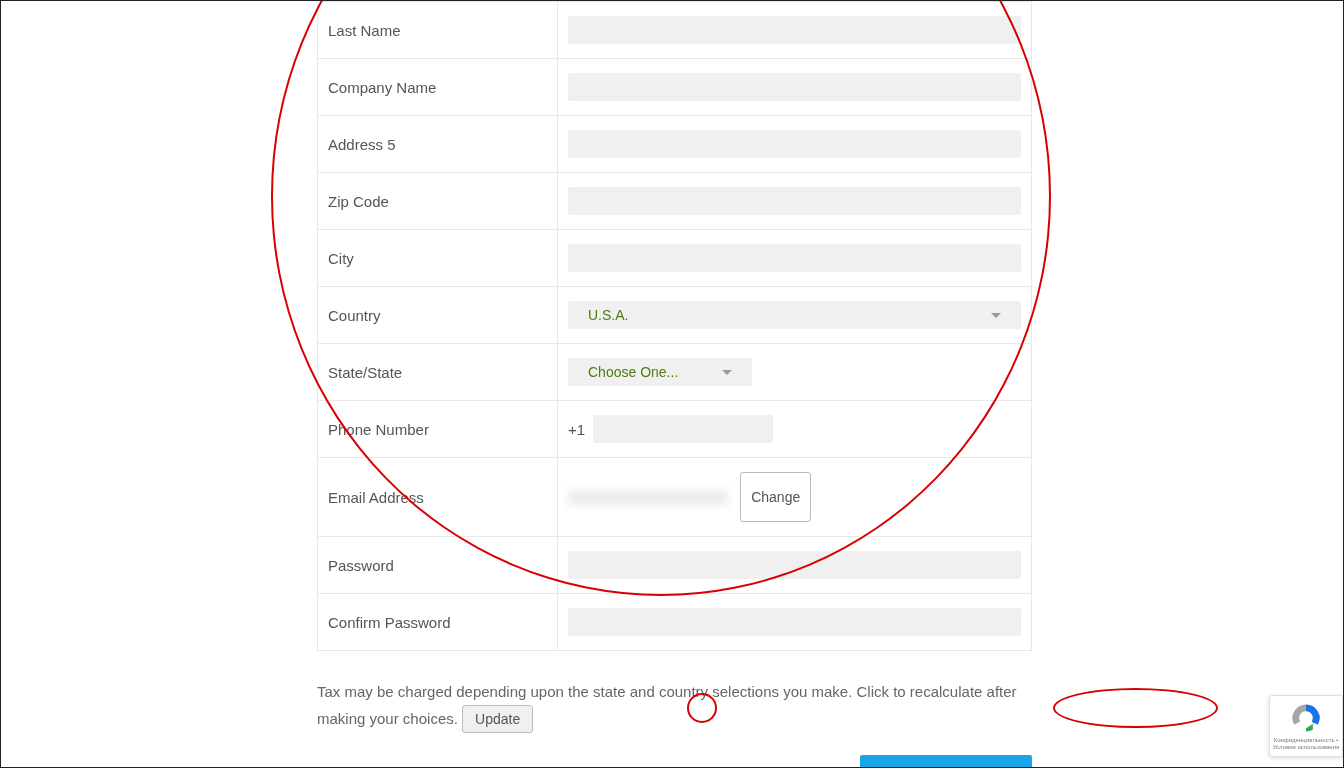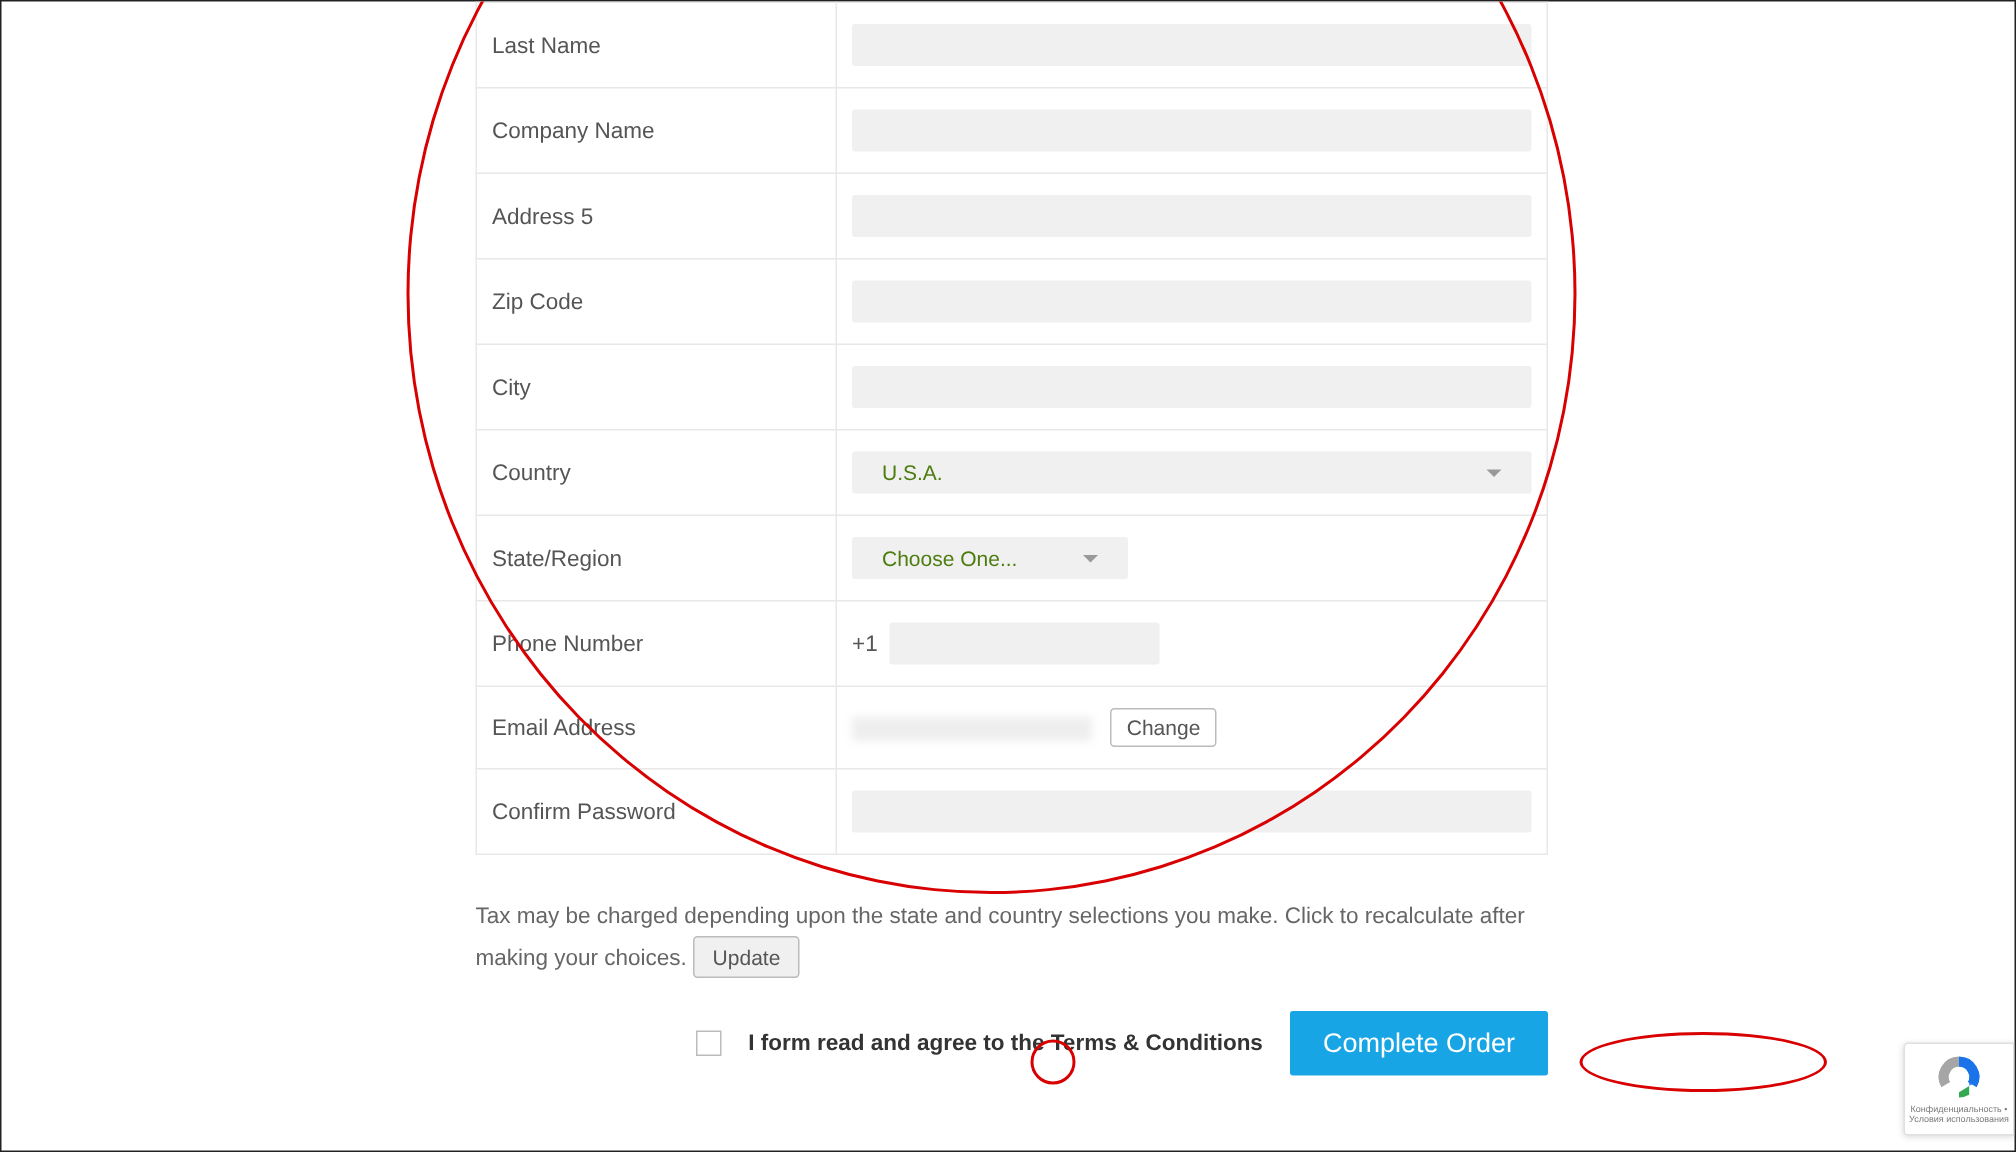--- a/index.html
+++ b/index.html
@@ -6,21 +6,21 @@
   html, body { width: 1344px; height: 768px; font-family: -apple-system, "Segoe UI", "Helvetica Neue", Arial, sans-serif; color:#555; background:#fff; }
   .page { position:relative; width:1344px; height:768px; border:1px solid #222; overflow:hidden; }
   .content { position:relative; width:715px; margin-left:316px; margin-top:0; }
   table.form { width:100%; border-collapse:collapse; border:1px solid #e8e8e8; table-layout:fixed;}
   table.form td { border:1px solid #e8e8e8; padding:14px 10px; font-size:15px; color:#555; vertical-align:middle;}
   table.form td.label { width:240px; padding-left:10px; font-weight:400; color:#555;}
   .text-input { width:100%; height:28px; background:#f0f0f0; border:none; border-radius:2px; font-size:14px; padding:4px 8px; }
   .select { display:inline-flex; align-items:center; justify-content:space-between; background:#f0f0f0; border:none; border-radius:2px; height:28px; padding:4px 20px; font-size:14px; color:#4d7c0f; cursor:pointer; width:100%; }
   .select.small { width:184px; }
   .chevron { width:0; height:0; border-left:5px solid transparent; border-right:5px solid transparent; border-top:5px solid #999; margin-left:8px;}
-  .change-btn { font-size:14px; color:#555; background:#fff; border:1px solid #bbb; border-radius:3px; padding:4px 10px; cursor:pointer;text-align:right; }
+  .change-btn { font-size:14px; color:#555; background:#fff; border:1px solid #bbb; border-radius:3px; padding:16px 10px; cursor:pointer;text-align:right; }
   .update-btn { font-size:14px; color:#555; background:#f0f0f0; border:1px solid #bbb; border-radius:3px; padding:5px 12px; cursor:pointer; }
   .tax-note { font-size:15px; color:#666; line-height:1.7; margin-top:28px; }
   .agree-row { display:flex; align-items:center; justify-content:flex-end; margin-top:22px; gap:18px; }
   .checkbox { width:17px; height:17px; border:1px solid #bbb; background:#fff; cursor:pointer; display:inline-block; }
   .agree-text { font-size:15px; color:#333; font-weight:600; }
   .agree-text .tc { font-weight:700; color:#333; }
   .complete-btn { background:#17a5e5; color:#fff; font-size:18px; border:none; padding:11px 22px; cursor:pointer; border-radius:2px; }
   .footer-note { position:absolute; left:0; right:0; bottom:11px; text-align:center; font-size:15px; color:#666; }
   .footer-note .ip { display:inline-block; width:80px; height:14px; background:#eee; filter:blur(2px); vertical-align:middle;}
   .email-val { display:inline-block; width:160px; height:16px; background:#eee; filter:blur(3px); vertical-align:middle; margin-right:8px;}
@@ -65,21 +65,21 @@
       <tr>
         <td class="label">Country</td>
         <td>
           <div class="select">
             <span>U.S.A.</span>
             <span class="chevron"></span>
           </div>
         </td>
       </tr>
       <tr>
-        <td class="label">State/Region</td>
+        <td class="label">State/State</td>
         <td>
           <div class="select small">
             <span>Choose One...</span>
             <span class="chevron"></span>
           </div>
         </td>
       </tr>
       <tr>
         <td class="label">Phone Number</td>
         <td>
@@ -88,20 +88,24 @@
             <input class="text-input" value="" style="">
           </div>
         </td>
       </tr>
       <tr>
         <td class="label">Email Address</td>
         <td>
           <span class="email-val"></span>
           <button class="change-btn">Change</button>
         </td>
+      </tr>
+      <tr>
+        <td class="label">Password</td>
+        <td><input type="password" class="text-input" value="" style=""></td>
       </tr>
       <tr>
         <td class="label">Confirm Password</td>
         <td><input type="password" class="text-input" value="" style=""></td>
       </tr>
     </tbody>
       </table>
 
     <p class="tax-note">
       <span>Tax may be charged depending upon the state and country selections you make. Click to recalculate after making your choices.</span>

